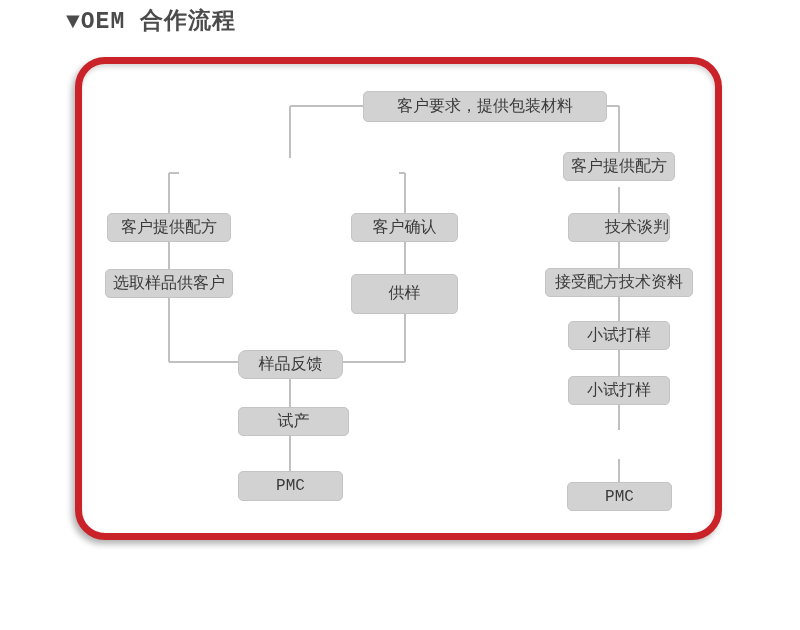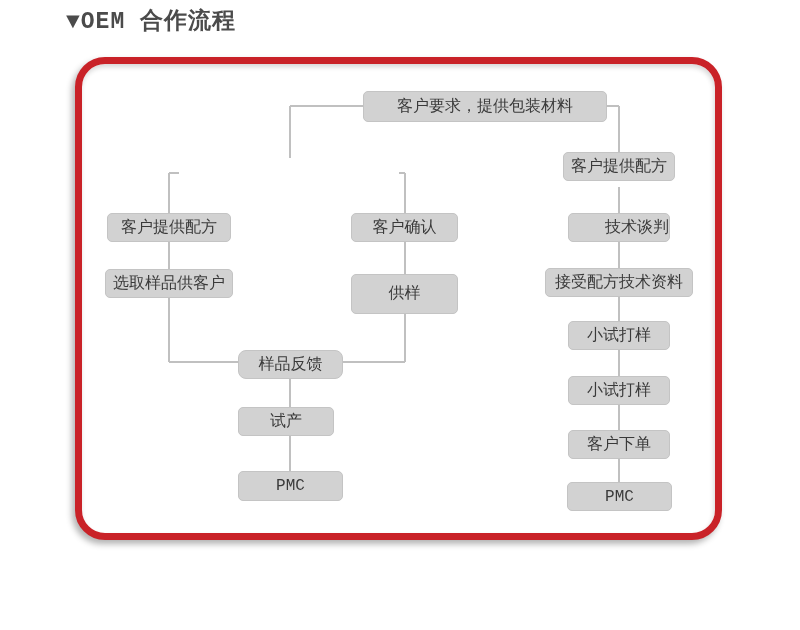--- a/index.html
+++ b/index.html
@@ -103,18 +103,17 @@
       <div class="node" style="left: 563px; top: 152px; width: 112px; height: 29px;">客户提供配方</div>
       <div class="node" style="left: 107px; top: 213px; width: 124px; height: 29px;">客户提供配方</div>
       <div class="node" style="left: 351px; top: 213px; width: 107px; height: 29px;">客户确认</div>
       <div class="node" style="left: 568px; top: 213px; width: 102px; height: 29px; padding-left: 36px;">技术谈判</div>
       <div class="node" style="left: 105px; top: 269px; width: 128px; height: 29px;">选取样品供客户</div>
       <div class="node" style="left: 351px; top: 274px; width: 107px; height: 40px;">供样</div>
       <div class="node" style="left: 545px; top: 268px; width: 148px; height: 29px;">接受配方技术资料</div>
       <div class="node" style="left: 568px; top: 321px; width: 102px; height: 29px; text-align: center;">小试打样</div>
       <div class="node" style="left: 238px; top: 350px; width: 105px; height: 29px; border-radius: 8px;">样品反馈</div>
       <div class="node" style="left: 568px; top: 376px; width: 102px; height: 29px;">小试打样</div>
-      <div class="node" style="left: 238px; top: 407px; width: 96px; height: 29px;">试产</div>
-      <div class="node" style="left: 568px; top: 430px; width: 102px; height: 29px;">客户下单</div>
+      <div class="node" style="left: 238px; top: 407px; width: 111px; height: 29px;">试产</div>
       <div class="node" style="left: 238px; top: 471px; width: 105px; height: 30px;">PMC</div>
       <div class="node" style="left: 567px; top: 482px; width: 105px; height: 29px;">PMC</div>
     </div>
 </div>
 
 </body></html>

